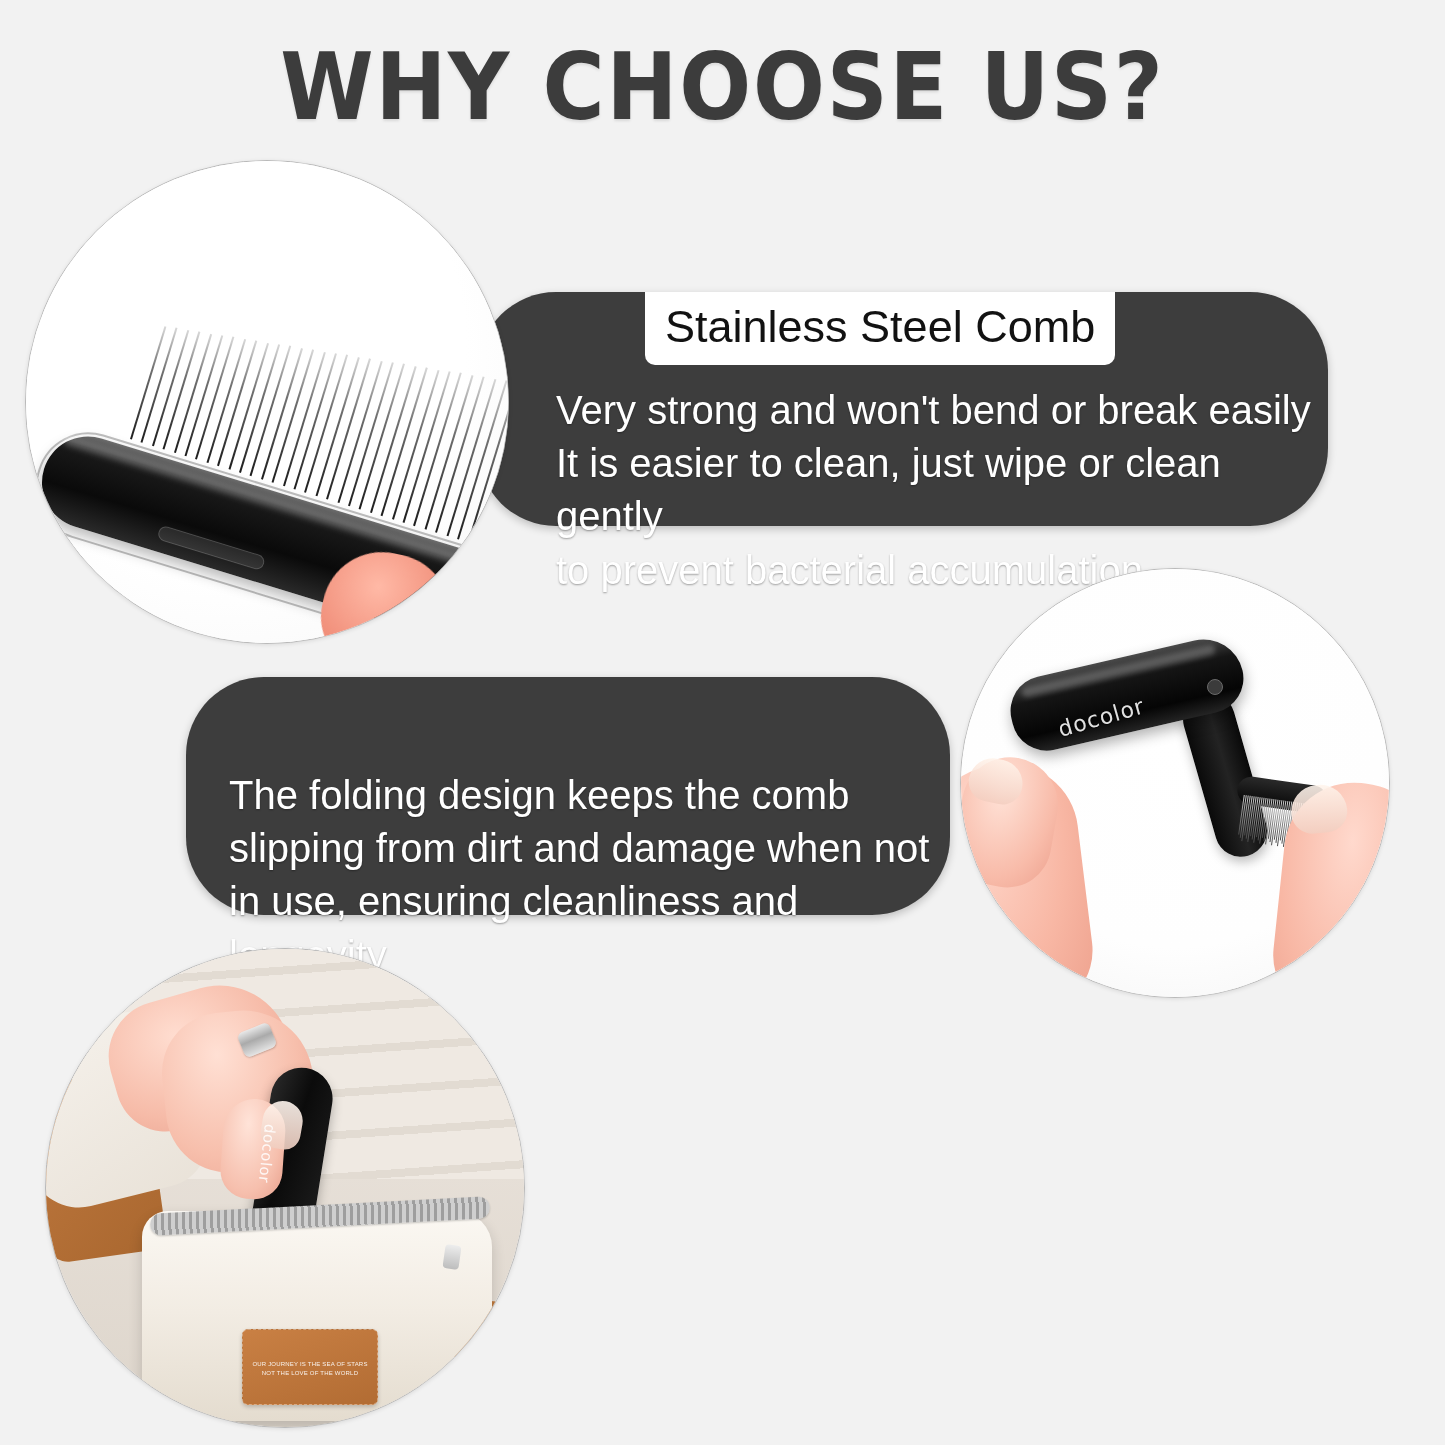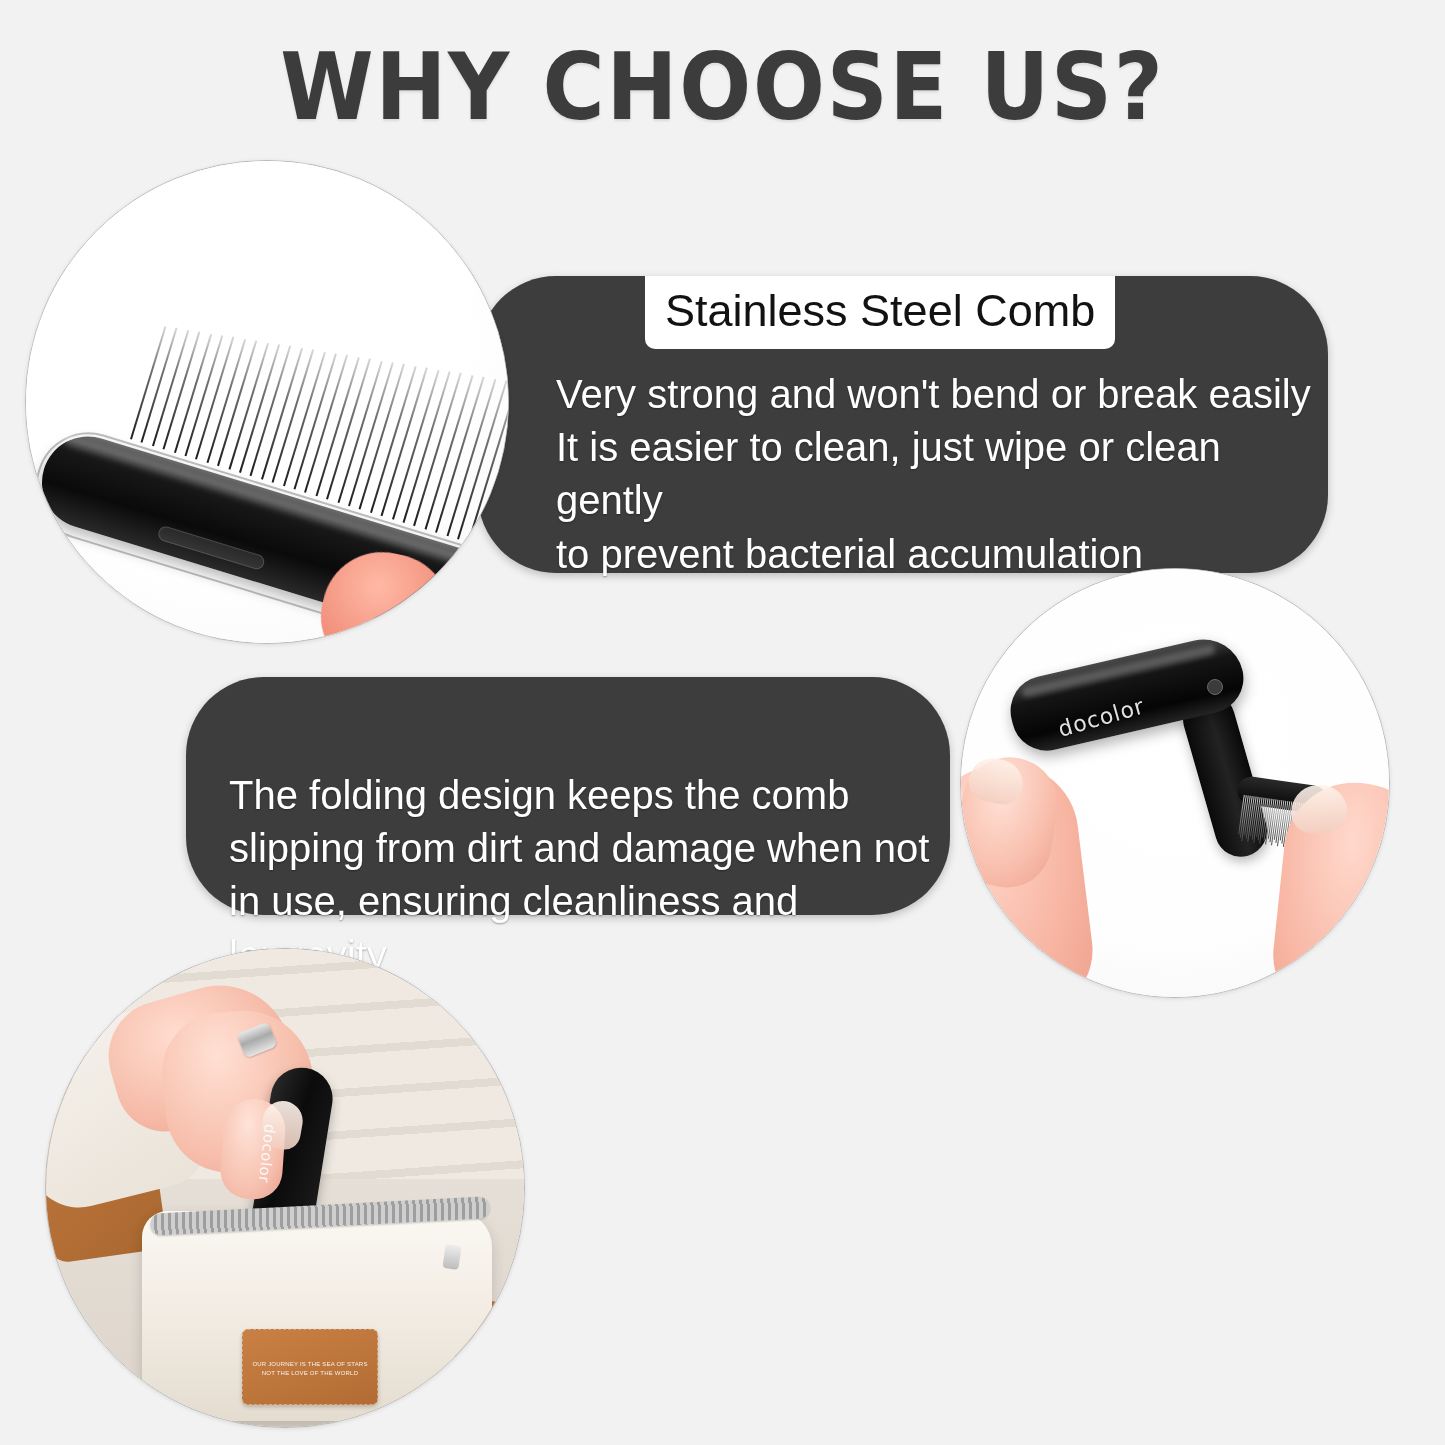--- a/index.html
+++ b/index.html
@@ -50,21 +50,21 @@
   .card .body{
     position:absolute;
     color:#ffffff;
     font-size:40px;
     line-height:1.33;
     white-space:pre-line;
     text-shadow:0 1px 2px rgba(0,0,0,.35);
     font-family:"Liberation Sans", sans-serif;
   }
 
-  #card-1{left:478px;top:276px;width:850px;height:297px;}
+  #card-1{left:478px;top:292px;width:850px;height:234px;}
   #card-1 .chip{left:167px;top:0;}
   #card-1 .body{left:78px;top:92px;}
 
   #card-2{left:186px;top:677px;width:764px;height:238px;}
   #card-2 .chip{left:180px;top:0;}
   #card-2 .body{left:43px;top:92px;}
 
   #card-3{left:500px;top:1070px;width:908px;height:228px;}
   #card-3 .chip{left:160px;top:0;}
   #card-3 .body{left:100px;top:102px;}

